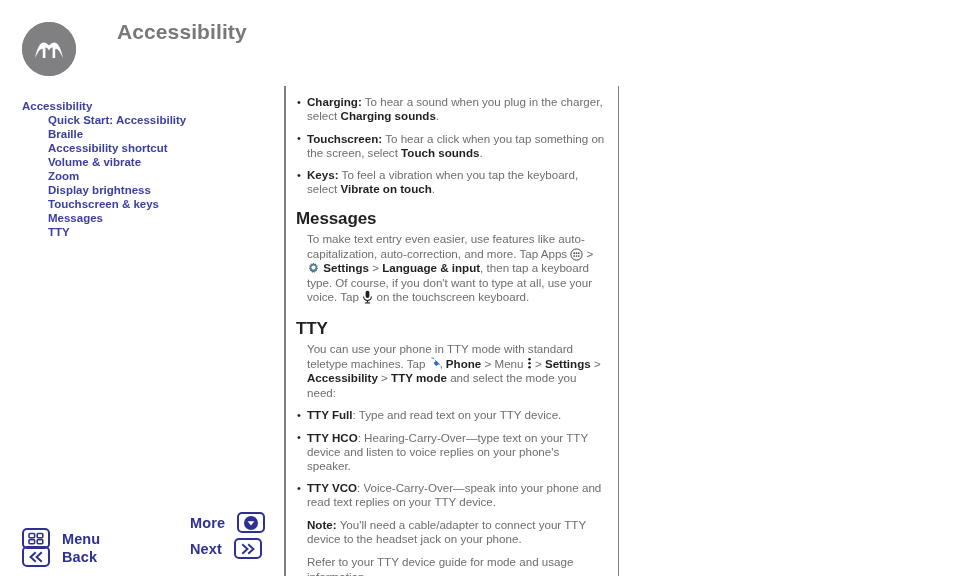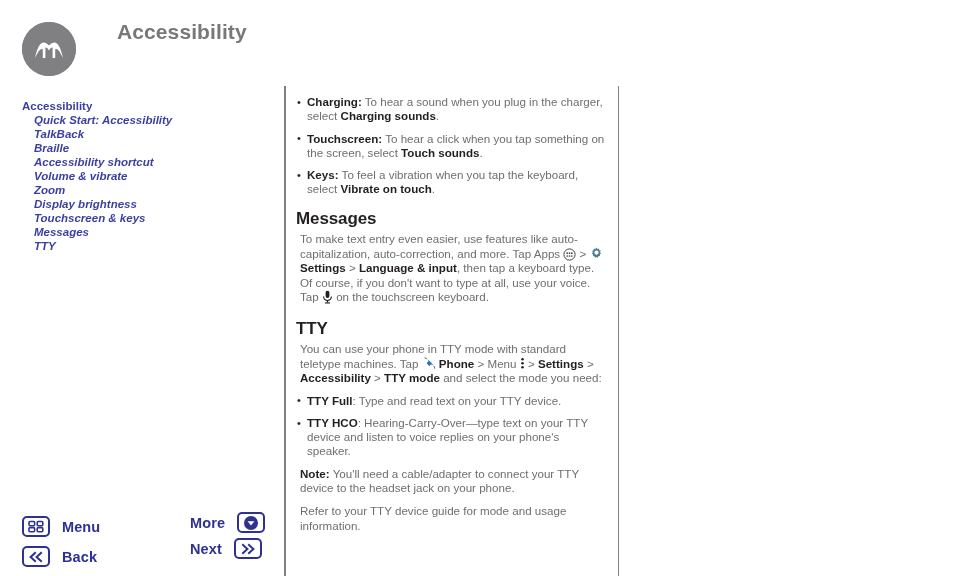--- a/index.html
+++ b/index.html
@@ -49,21 +49,21 @@
     display: block;
     color: #3a3fa0;
     font-size: 11.5px;
     font-weight: bold;
     line-height: 12.2px;
     padding: 0 0 1.8px 0;
     text-decoration: none;
     white-space: nowrap;
   }
   .nav-item.top { margin-left: 0; }
-  .nav-item.sub { margin-left: 12px; font-style: italic; }
+  .nav-item.sub { margin-left: 26px; }
 
   
   .rule-left {
     position: absolute;
     left: 284px; top: 86px;
     width: 2px; height: 490px;
     background: #808083;
   }
   .rule-right {
     position: absolute;
@@ -74,21 +74,21 @@
 
   
   .content {
     position: absolute;
     left: 296px; top: 95px;
     width: 310px;
     color: #6d6e71;
     font-size: 11.6px;
     line-height: 14.6px;
   }
-  .content p { margin: 0 0 8px 4px; }
+  .content p { margin: 0 0 8px 11px; }
   .content b, .content strong { color: #231f20; font-weight: bold; }
 
   h2.section {
     color: #231f20;
     font-size: 17px;
     font-weight: bold;
     margin: 14px 0 3px 0;
     line-height: 20px;
     letter-spacing: -.1px;
   }
@@ -149,21 +149,21 @@
     align-items: center;
     justify-content: center;
   }
   .nav-label {
     font-size: 14.5px;
     font-weight: bold;
     color: #2e3192;
     letter-spacing: .1px;
     margin-left: 8px;
   }
-  .btn-menu { left: 0px;   top: 8px; align-items: center; }
+  .btn-menu { left: 0px;   top: 20px; align-items: center; }
   .btn-back { left: 0px;   top: 38px; text-align: right; }
   .btn-more { left: 160px; top: 4px; }
   .btn-next { left: 160px; top: 30px; }
   .btn-menu .nav-label,
   .btn-back .nav-label { margin-left: 12px; }
   .btn-more .nav-label,
   .btn-next .nav-label { margin-right: 12px; }
 </style>
 </head>
 <body>
@@ -174,21 +174,20 @@
       <circle cx="27" cy="27" r="27" fill="#808083"></circle>
       <path d="M13 36 C16 22 20.5 16.5 27 23.5 C33.5 16.5 38 22 41 36 C38 30 35.5 25.5 33.2 27.5 L33.2 36 L30.6 36 L30.6 25.6 C29.4 25.1 28.2 26.3 27 28.4 C25.8 26.3 24.6 25.1 23.4 25.6 L23.4 36 L20.8 36 L20.8 27.5 C18.5 25.5 16 30 13 36 Z" fill="#ffffff"></path>
     </svg>
   </div>
   <div class="page-title">Accessibility</div>
 </div>
 
 <div class="sidebar">
   <a class="nav-item top" href="#">Accessibility</a>
   <a class="nav-item sub" href="#">Quick Start: Accessibility</a>
-  <a class="nav-item sub" href="#">TalkBack</a>
   <a class="nav-item sub" href="#">Braille</a>
   <a class="nav-item sub" href="#">Accessibility shortcut</a>
   <a class="nav-item sub" href="#">Volume &amp; vibrate</a>
   <a class="nav-item sub" href="#">Zoom</a>
   <a class="nav-item sub" href="#">Display brightness</a>
   <a class="nav-item sub" href="#">Touchscreen &amp; keys</a>
   <a class="nav-item sub" href="#">Messages</a>
   <a class="nav-item sub" href="#">TTY</a>
 </div>
 
@@ -237,20 +236,23 @@
           <circle cx="2.5" cy="10.3" r="1.25" fill="#231f20"></circle>
         </svg></span><span> &gt; </span><b>Settings</b><span> &gt; </span><b>Accessibility</b><span> &gt; </span><b>TTY mode</b><span> and select the mode you need:</span></p>
 
   <ul class="bullets">
     <li>
       <b>TTY Full</b><span>: Type and read text on your TTY device.</span>
     </li>
     <li>
       <b>TTY HCO</b><span>: Hearing-Carry-Over—type text on your TTY device and listen to voice replies on your phone's speaker.</span>
     </li>
+    <li>
+      <b>TTY VCO</b><span>: Voice-Carry-Over—speak into your phone and read text replies on your TTY device.</span>
+    </li>
   </ul>
 
   <p class="note-block"><b>Note:</b><span> You'll need a cable/adapter to connect your TTY device to the headset jack on your phone.</span></p>
   <p>Refer to your TTY device guide for mode and usage information.</p>
 
 </div>
 
 <div class="bottom-nav">
 
   <a class="nav-btn btn-menu" href="#">

